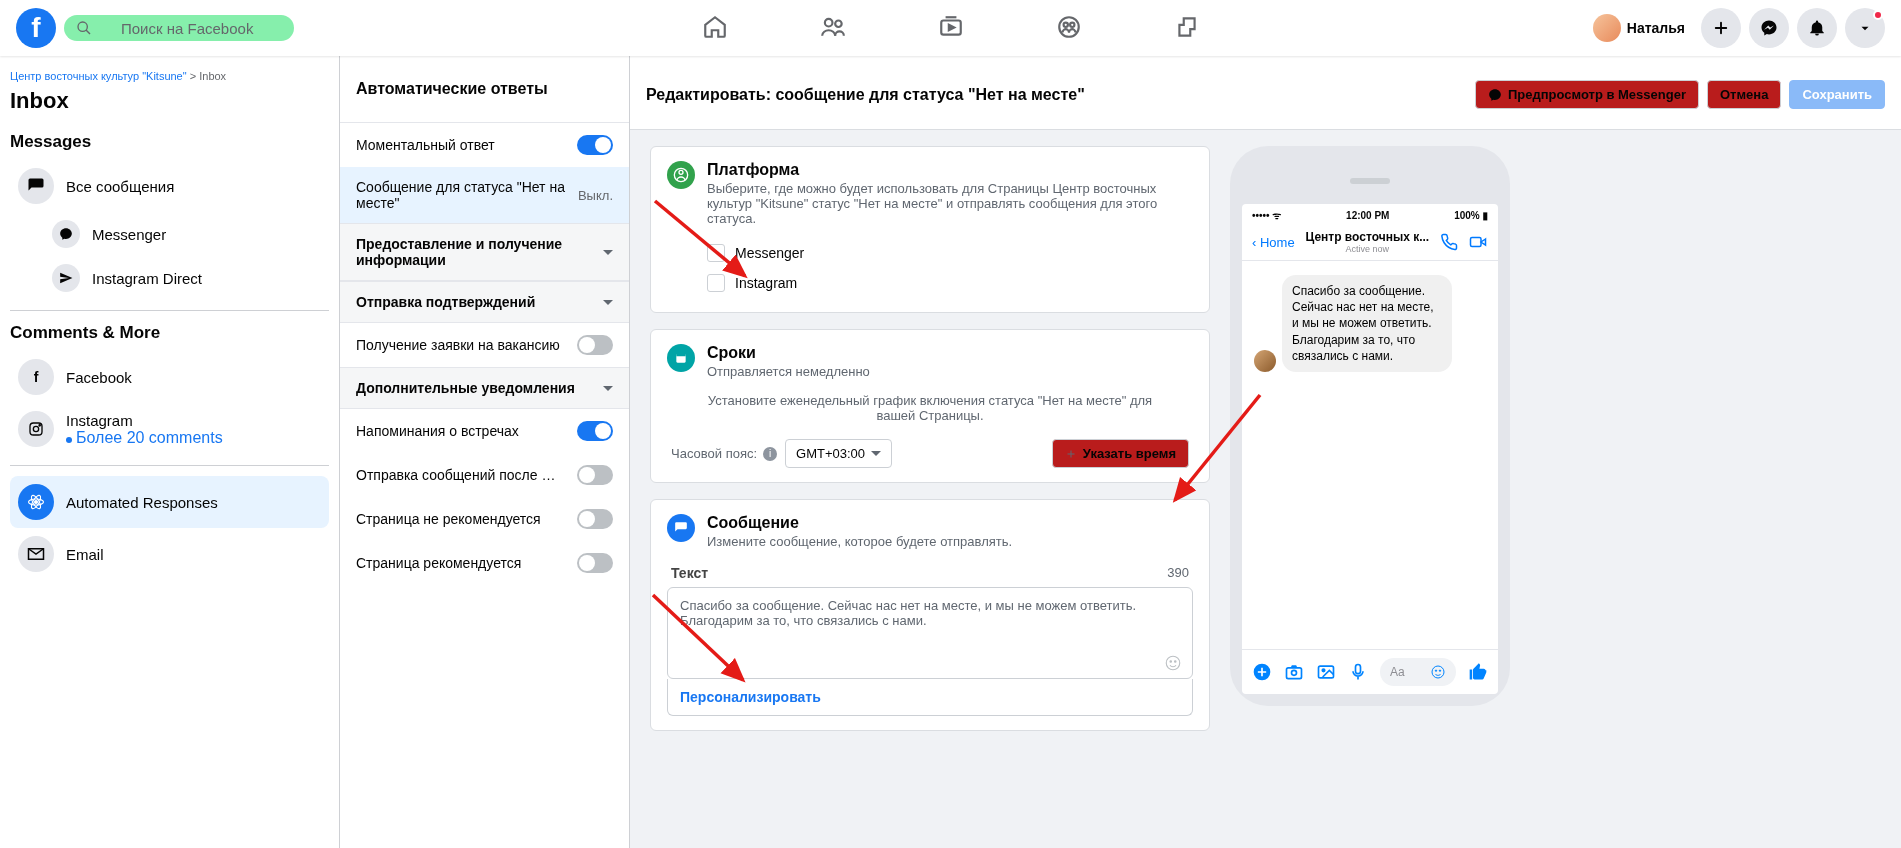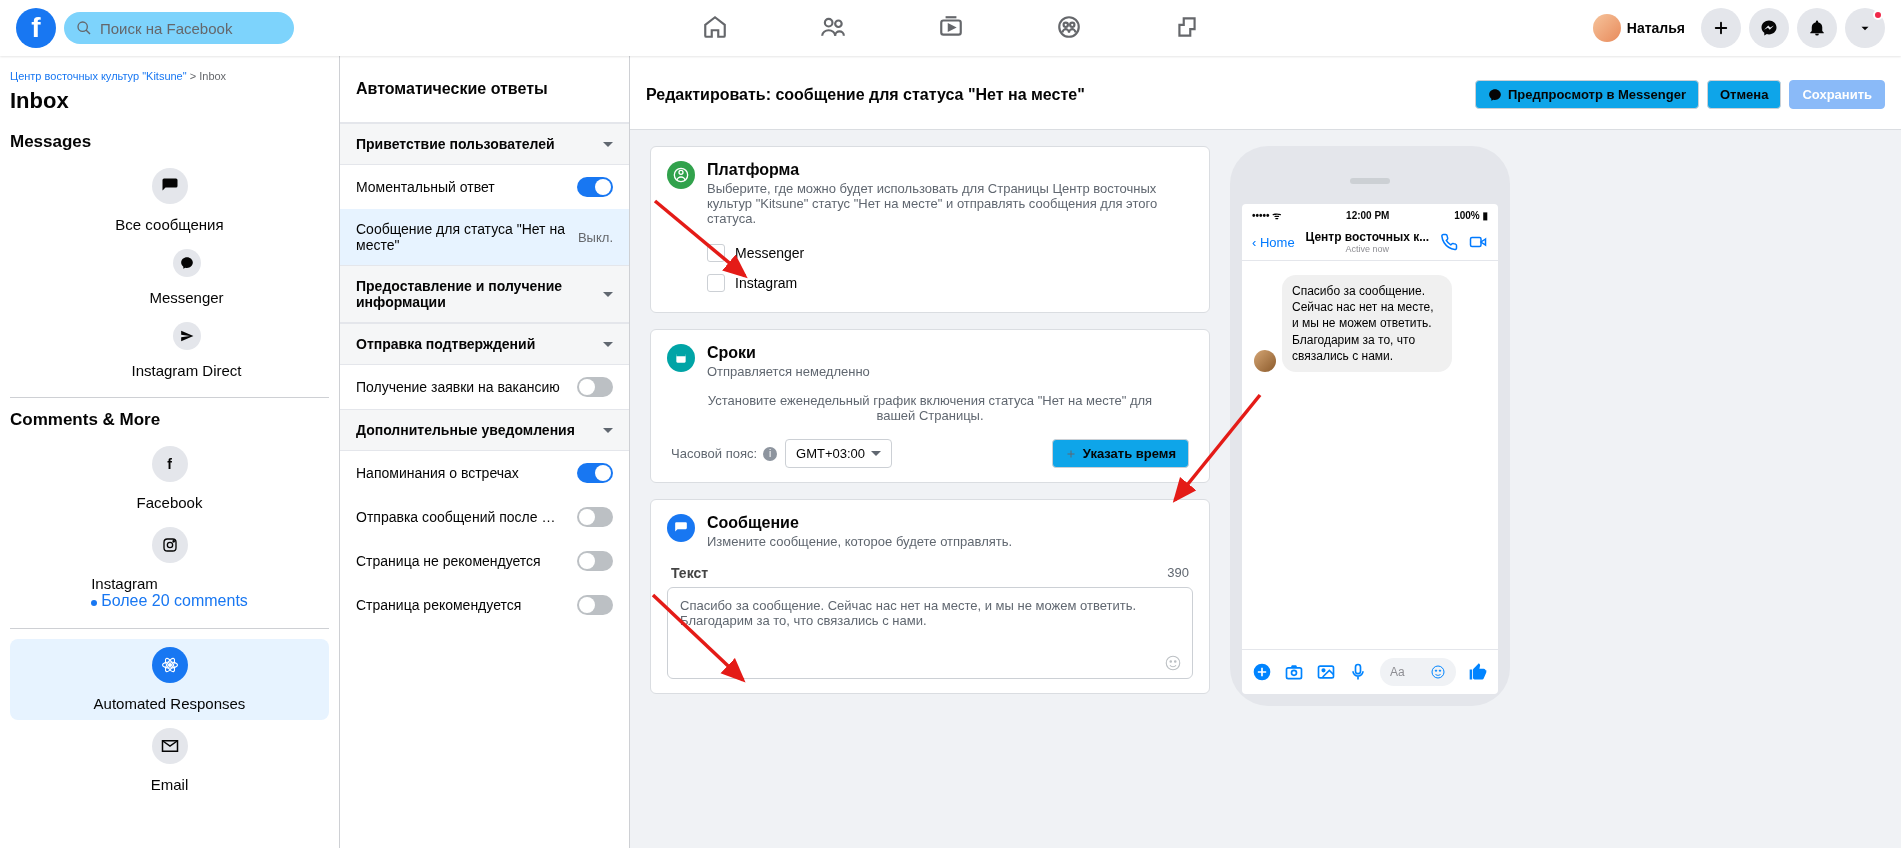--- a/index.html
+++ b/index.html
@@ -1,34 +1,34 @@
 <!DOCTYPE html>
 <html><head>
 <meta charset="utf-8">
 <style>
 * { box-sizing: border-box; margin: 0; padding: 0; }
 body { font-family: Helvetica, Arial, sans-serif; font-size: 14px; color: #050505; background: #fff; width: 1901px; height: 848px; overflow: hidden; }
 .topnav { height: 56px; background: #fff; box-shadow: 0 1px 2px rgba(0,0,0,0.1); display: flex; align-items: center; padding: 0 16px; position: relative; z-index: 10; }
 .fb-logo { width: 40px; height: 40px; background: #1877f2; border-radius: 50%; display: flex; align-items: center; justify-content: center; color: #fff; font-weight: 900; font-size: 28px; font-family: Arial; }
-.search-bar { margin-left: 8px; background: #7dd3fc; border-radius: 50px; height: 32px; width: 230px; display: flex; align-items: center; padding: 0 12px; color: #65676b; }
+.search-bar { margin-left: 8px; background: #86efac; border-radius: 50px; height: 26px; width: 230px; display: flex; align-items: center; padding: 0 12px; color: #65676b; gap: 21px; }
 .search-bar span { margin-left: 8px; font-size: 15px; }
 .center-nav { position: absolute; left: 50%; transform: translateX(-50%); display: flex; gap: 8px; height: 100%; }
 .center-nav-item { width: 110px; display: flex; align-items: center; justify-content: center; color: #65676b; cursor: pointer; border-bottom: 3px solid transparent; position: relative; }
 .right-nav { margin-left: auto; display: flex; align-items: center; gap: 8px; }
 .avatar-chip { display: flex; align-items: center; gap: 6px; padding: 4px 8px 4px 4px; border-radius: 18px; cursor: pointer; }
 .avatar-sm { width: 28px; height: 28px; border-radius: 50%; background: linear-gradient(135deg,#f6c49c,#e88a5b); }
 .icon-btn { width: 40px; height: 40px; border-radius: 50%; background: #e4e6eb; display: flex; align-items: center; justify-content: center; color: #050505; cursor: pointer; position: relative; }
 .badge { position: absolute; top: 2px; right: 2px; width: 10px; height: 10px; background: #f02849; border-radius: 50%; border: 2px solid #fff; }
 .layout { display: flex; height: calc(100% - 56px); }
 .sidebar-left { width: 340px; border-right: 1px solid #ced0d4; padding: 14px 10px; overflow-y: auto; }
 .breadcrumb { font-size: 11px; color: #1877f2; margin-bottom: 6px; }
 .breadcrumb .sep { color: #65676b; }
 .sidebar-left h1 { font-size: 22px; font-weight: 700; margin-bottom: 18px; }
 .section-label { font-size: 17px; font-weight: 600; margin: 12px 0 8px; }
-.side-item { display: flex; align-items: center; gap: 12px; padding: 8px 8px; border-radius: 8px; cursor: pointer; flex-direction: column; }
+.side-item { display: flex; align-items: center; gap: 12px; padding: 8px 8px; border-radius: 8px; cursor: pointer; }
 .side-item.selected { background: #e7f3ff; }
 .side-icon { width: 36px; height: 36px; border-radius: 50%; background: #e4e6eb; display: flex; align-items: center; justify-content: center; color: #050505; }
 .side-icon.selected { background: #1877f2; color: #fff; }
 .side-item .label { font-size: 15px; }
 .side-sub { padding-left: 42px; }
 .blue-dot { width:6px; height:6px; border-radius:50%; background:#1877f2; display:inline-block; margin-right:4px; }
 .sub-text { font-size: 16px; color: #1877f2; }
 .divider { height: 1px; background: #ced0d4; margin: 10px 0; }
 .col2 { width: 290px; border-right: 1px solid #ced0d4; background: #fff; display: flex; flex-direction: column; }
 .col2-title { font-size: 16px; font-weight: 700; padding: 24px 16px; }
@@ -39,21 +39,21 @@
 .toggle { width: 36px; height: 20px; border-radius: 10px; background: #1877f2; position: relative; }
 .toggle::after { content: ''; position: absolute; width: 16px; height: 16px; background: #fff; border-radius: 50%; top: 2px; right: 2px; }
 .toggle.off { background: #bcc0c4; }
 .toggle.off::after { right: auto; left: 2px; }
 .status-text { font-size: 13px; color: #65676b; }
 .chev { width: 0; height: 0; border-left: 5px solid transparent; border-right: 5px solid transparent; border-top: 5px solid #606770; }
 .main-area { flex: 1; display: flex; flex-direction: column; background: #f0f2f5; }
 .main-header { background: #fff; border-bottom: 1px solid #dadde1; padding: 24px 16px 20px; display: flex; align-items: center; justify-content: space-between; text-align: center; }
 .main-header h2 { font-size: 16px; font-weight: 700; }
 .header-actions { display: flex; gap: 8px; }
-.btn { padding: 6px 12px; border-radius: 4px; font-size: 13px; font-weight: 600; cursor: pointer; border: 1px solid #ccd0d5; background: #0ea5e9; display: inline-flex; align-items: center; gap: 6px; }
+.btn { padding: 6px 12px; border-radius: 4px; font-size: 13px; font-weight: 600; cursor: pointer; border: 1px solid #ccd0d5; background: #b91c1c; display: inline-flex; align-items: center; gap: 6px; }
 .btn.primary { background: #1877f2; color: #fff; border-color: #1877f2; }
 .btn.primary.disabled { opacity: 0.5; cursor: not-allowed; }
 .main-scroll { flex: 1; overflow-y: auto; padding: 16px 20px; display: flex; gap: 20px; }
 .editor-col { flex: 1; max-width: 560px; }
 .card { background: #fff; border: 1px solid #dadde1; border-radius: 6px; margin-bottom: 16px; padding: 14px 16px; position: relative; }
 .card-head { display: flex; gap: 12px; }
 .card-icon { width: 28px; height: 28px; border-radius: 50%; display: flex; align-items: center; justify-content: center; color: #fff; flex-shrink: 0; }
 .card-title { font-size: 16px; font-weight: 700; }
 .card-desc { font-size: 13px; color: #606770; margin-top: 2px; }
 .checklist { margin-top: 12px; padding-left: 40px; }
@@ -237,24 +237,20 @@
             <path d="M2 5h20v14H2z" fill="none" stroke="#050505" stroke-width="2"></path>
             <path d="M2 5l10 7L22 5" fill="none" stroke="#050505" stroke-width="2"></path>
           </svg>
         </div>
       <span class="label">Email</span>
     </div>
   </div>
 
   <div class="col2">
     <div class="col2-title border-b">Автоматические ответы</div>
-    <div class="group-header">
-      <span>Приветствие пользователей</span>
-        <div class="chev"></div>
-    </div>
     <div class="opt-row">
       <span>Моментальный ответ</span>
       <div class="toggle"></div>
     </div>
     <div class="opt-row selected">
       <span style="flex:1">Сообщение для статуса "Нет на месте"</span>
       <span class="status-text">Выкл.</span>
     </div>
     <div class="group-header">
       <span>Предоставление и получение информации</span>
@@ -391,20 +387,21 @@
             <span>Спасибо за сообщение. Сейчас нас нет на месте, и мы не можем ответить. Благодарим за то, что связались с нами.</span>
             <span class="emoji-icon">
                 <svg width="18" height="18" viewBox="0 0 24 24" fill="none" stroke="#bcc0c4" stroke-width="1.5">
                   <circle cx="12" cy="12" r="9"></circle>
                   <circle cx="9" cy="10" r="1" fill="#bcc0c4"></circle>
                   <circle cx="15" cy="10" r="1" fill="#bcc0c4"></circle>
                   <path d="M8 15c1 1.5 2.5 2 4 2s3-.5 4-2"></path>
                 </svg>
               </span>
           </div>
+          <div class="personalize" style="border:1px solid #ccd0d5;border-top:none;padding:10px 12px;margin-top:0;">Персонализировать</div>
         </div>
       </div>
 
       <div class="preview-col">
         <div class="phone-frame">
           <div class="phone-speaker"></div>
           <div class="phone-screen">
             <div class="phone-status">
               <span>••••• ᯤ</span>
               <span>12:00 PM</span>

